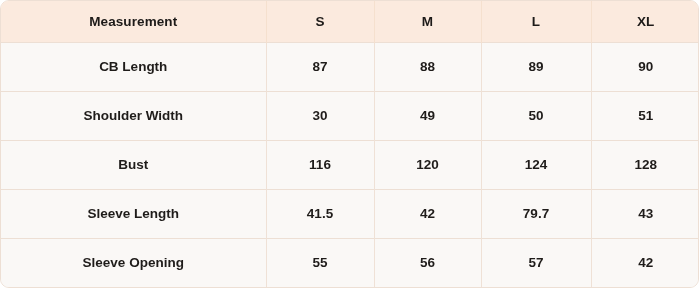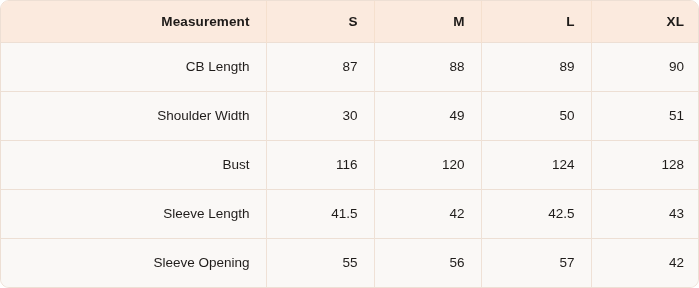--- a/index.html
+++ b/index.html
@@ -26,21 +26,21 @@
 
   table.chart-table {
     width: 100%;
     height: 100%;
     border-collapse: collapse;
     table-layout: fixed;
   }
 
   table.chart-table th,
   table.chart-table td {
-    text-align: right;
+    text-align: center;
     vertical-align: middle;
     padding: 0 16px;
     box-sizing: border-box;
     white-space: nowrap;
     overflow: hidden;
   }
 
   
   col.c-measurement { width: 265px; }
   col.c-s  { width: 108px; }
@@ -62,21 +62,21 @@
   }
   thead th:last-child { border-right: none; margin-top: 44px; }
 
   tbody tr {
     height: 37px;
     background: #faf8f6;
     border-top: 1px solid #eddfd4;
   }
   tbody td {
     font-size: 13.5px;
-    font-weight: normal;
+    font-weight: bold;
     color: #1f1c1a;
     border-right: 1px solid #efe1d6;
   }
   tbody td:last-child { border-right: none; }
 </style>
 </head>
 <body>
 
 <div class="size-chart">
   <table class="chart-table">
@@ -115,21 +115,21 @@
         <td>Bust</td>
         <td>116</td>
         <td>120</td>
         <td>124</td>
         <td>128</td>
       </tr>
       <tr>
         <td>Sleeve Length</td>
         <td>41.5</td>
         <td>42</td>
-        <td>42.5</td>
+        <td>79.7</td>
         <td>43</td>
       </tr>
       <tr>
         <td>Sleeve Opening</td>
         <td>55</td>
         <td>56</td>
         <td>57</td>
         <td>42</td>
       </tr>
     </tbody>

